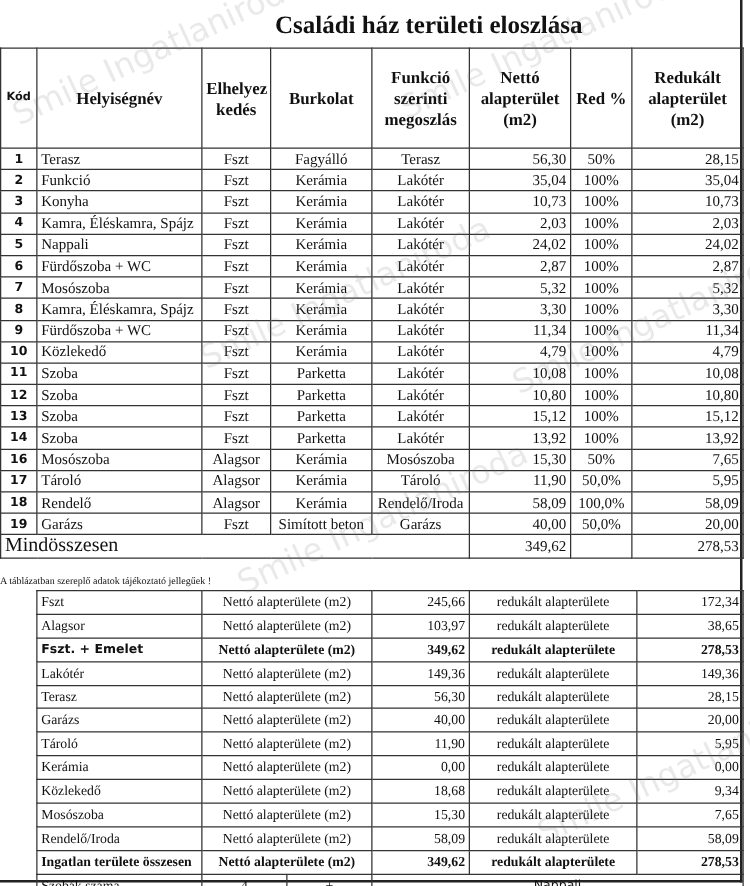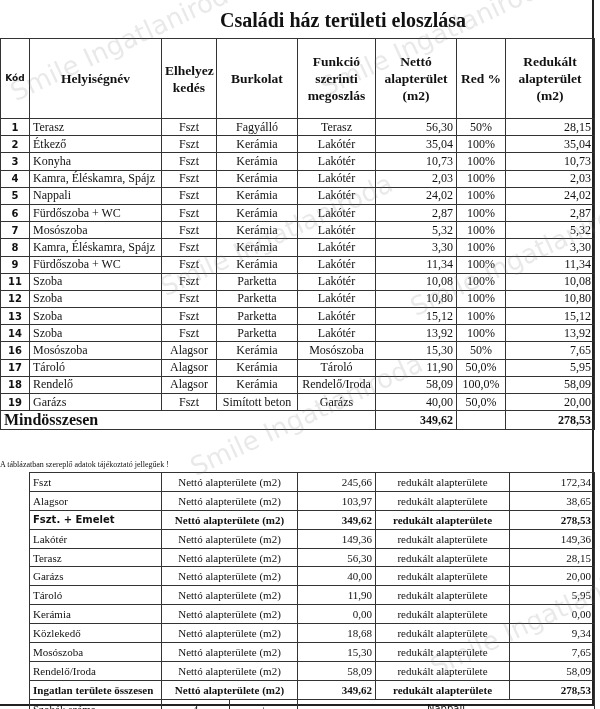--- a/index.html
+++ b/index.html
@@ -11,21 +11,21 @@
            text-align: center; font-weight: bold; font-size: 20px; line-height: 35px; padding-left: 46px; }
   table { border-collapse: collapse; position: absolute; table-layout: fixed; }
   td { border: 1px solid #333; padding: 0 3px; font-size: 12px; white-space: nowrap; overflow: hidden; box-sizing: border-box; }
   #main { left: 0; top: 38px; width: 594px; }
   #main .hdr td { height: 80px; font-weight: bold; font-size: 13.5px; text-align: center; line-height: 17px; white-space: normal; }
   #main .hdr td.kod { font-family: "DejaVu Sans", sans-serif; font-size: 9px; }
   #main .row td { height: 17.2px; line-height: 15px; }
   .c-kod { text-align: center; font-family: "DejaVu Sans", sans-serif; font-weight: bold; font-size: 10px !important; }
   .c-center { text-align: center; }
   .c-right { text-align: right; }
-  .total td { height: 18px; font-weight: bold; }
+  .total td { height: 18px; font-weight: normal; }
   .total .lbl { font-size: 16px; }
   .note { position: absolute; left: 0; top: 457px; width: 510px; height: 15px; text-align: left;
           font-size: 8px; line-height: 15px; }
   #summary { left: 29px; top: 472px; width: 565px; }
   #summary td { height: 18.9px; line-height: 16px; font-size: 11px; }
   #summary tr.bold td { font-weight: bold; }
   .sans { font-family: "DejaVu Sans", sans-serif; font-size: 10px !important; }
   .watermark { position: absolute; color: rgba(120,120,120,0.16); font-family: "DejaVu Sans", sans-serif;
                font-size: 26px; transform: rotate(-25deg); pointer-events: none; white-space: nowrap; }
 </style>
@@ -62,21 +62,21 @@
           <td>Terasz</td>
           <td class="c-center">Fszt</td>
           <td class="c-center">Fagyálló</td>
           <td class="c-center">Terasz</td>
           <td class="c-right">56,30</td>
           <td class="c-center">50%</td>
           <td class="c-right">28,15</td>
         </tr>
         <tr class="row">
           <td class="c-kod">2</td>
-          <td>Étkező</td>
+          <td>Funkció</td>
           <td class="c-center">Fszt</td>
           <td class="c-center">Kerámia</td>
           <td class="c-center">Lakótér</td>
           <td class="c-right">35,04</td>
           <td class="c-center">100%</td>
           <td class="c-right">35,04</td>
         </tr>
         <tr class="row">
           <td class="c-kod">3</td>
           <td>Konyha</td>
@@ -139,20 +139,30 @@
         </tr>
         <tr class="row">
           <td class="c-kod">9</td>
           <td>Fürdőszoba + WC</td>
           <td class="c-center">Fszt</td>
           <td class="c-center">Kerámia</td>
           <td class="c-center">Lakótér</td>
           <td class="c-right">11,34</td>
           <td class="c-center">100%</td>
           <td class="c-right">11,34</td>
+        </tr>
+        <tr class="row">
+          <td class="c-kod">10</td>
+          <td>Közlekedő</td>
+          <td class="c-center">Fszt</td>
+          <td class="c-center">Kerámia</td>
+          <td class="c-center">Lakótér</td>
+          <td class="c-right">4,79</td>
+          <td class="c-center">100%</td>
+          <td class="c-right">4,79</td>
         </tr>
         <tr class="row">
           <td class="c-kod">11</td>
           <td>Szoba</td>
           <td class="c-center">Fszt</td>
           <td class="c-center">Parketta</td>
           <td class="c-center">Lakótér</td>
           <td class="c-right">10,08</td>
           <td class="c-center">100%</td>
           <td class="c-right">10,08</td>

